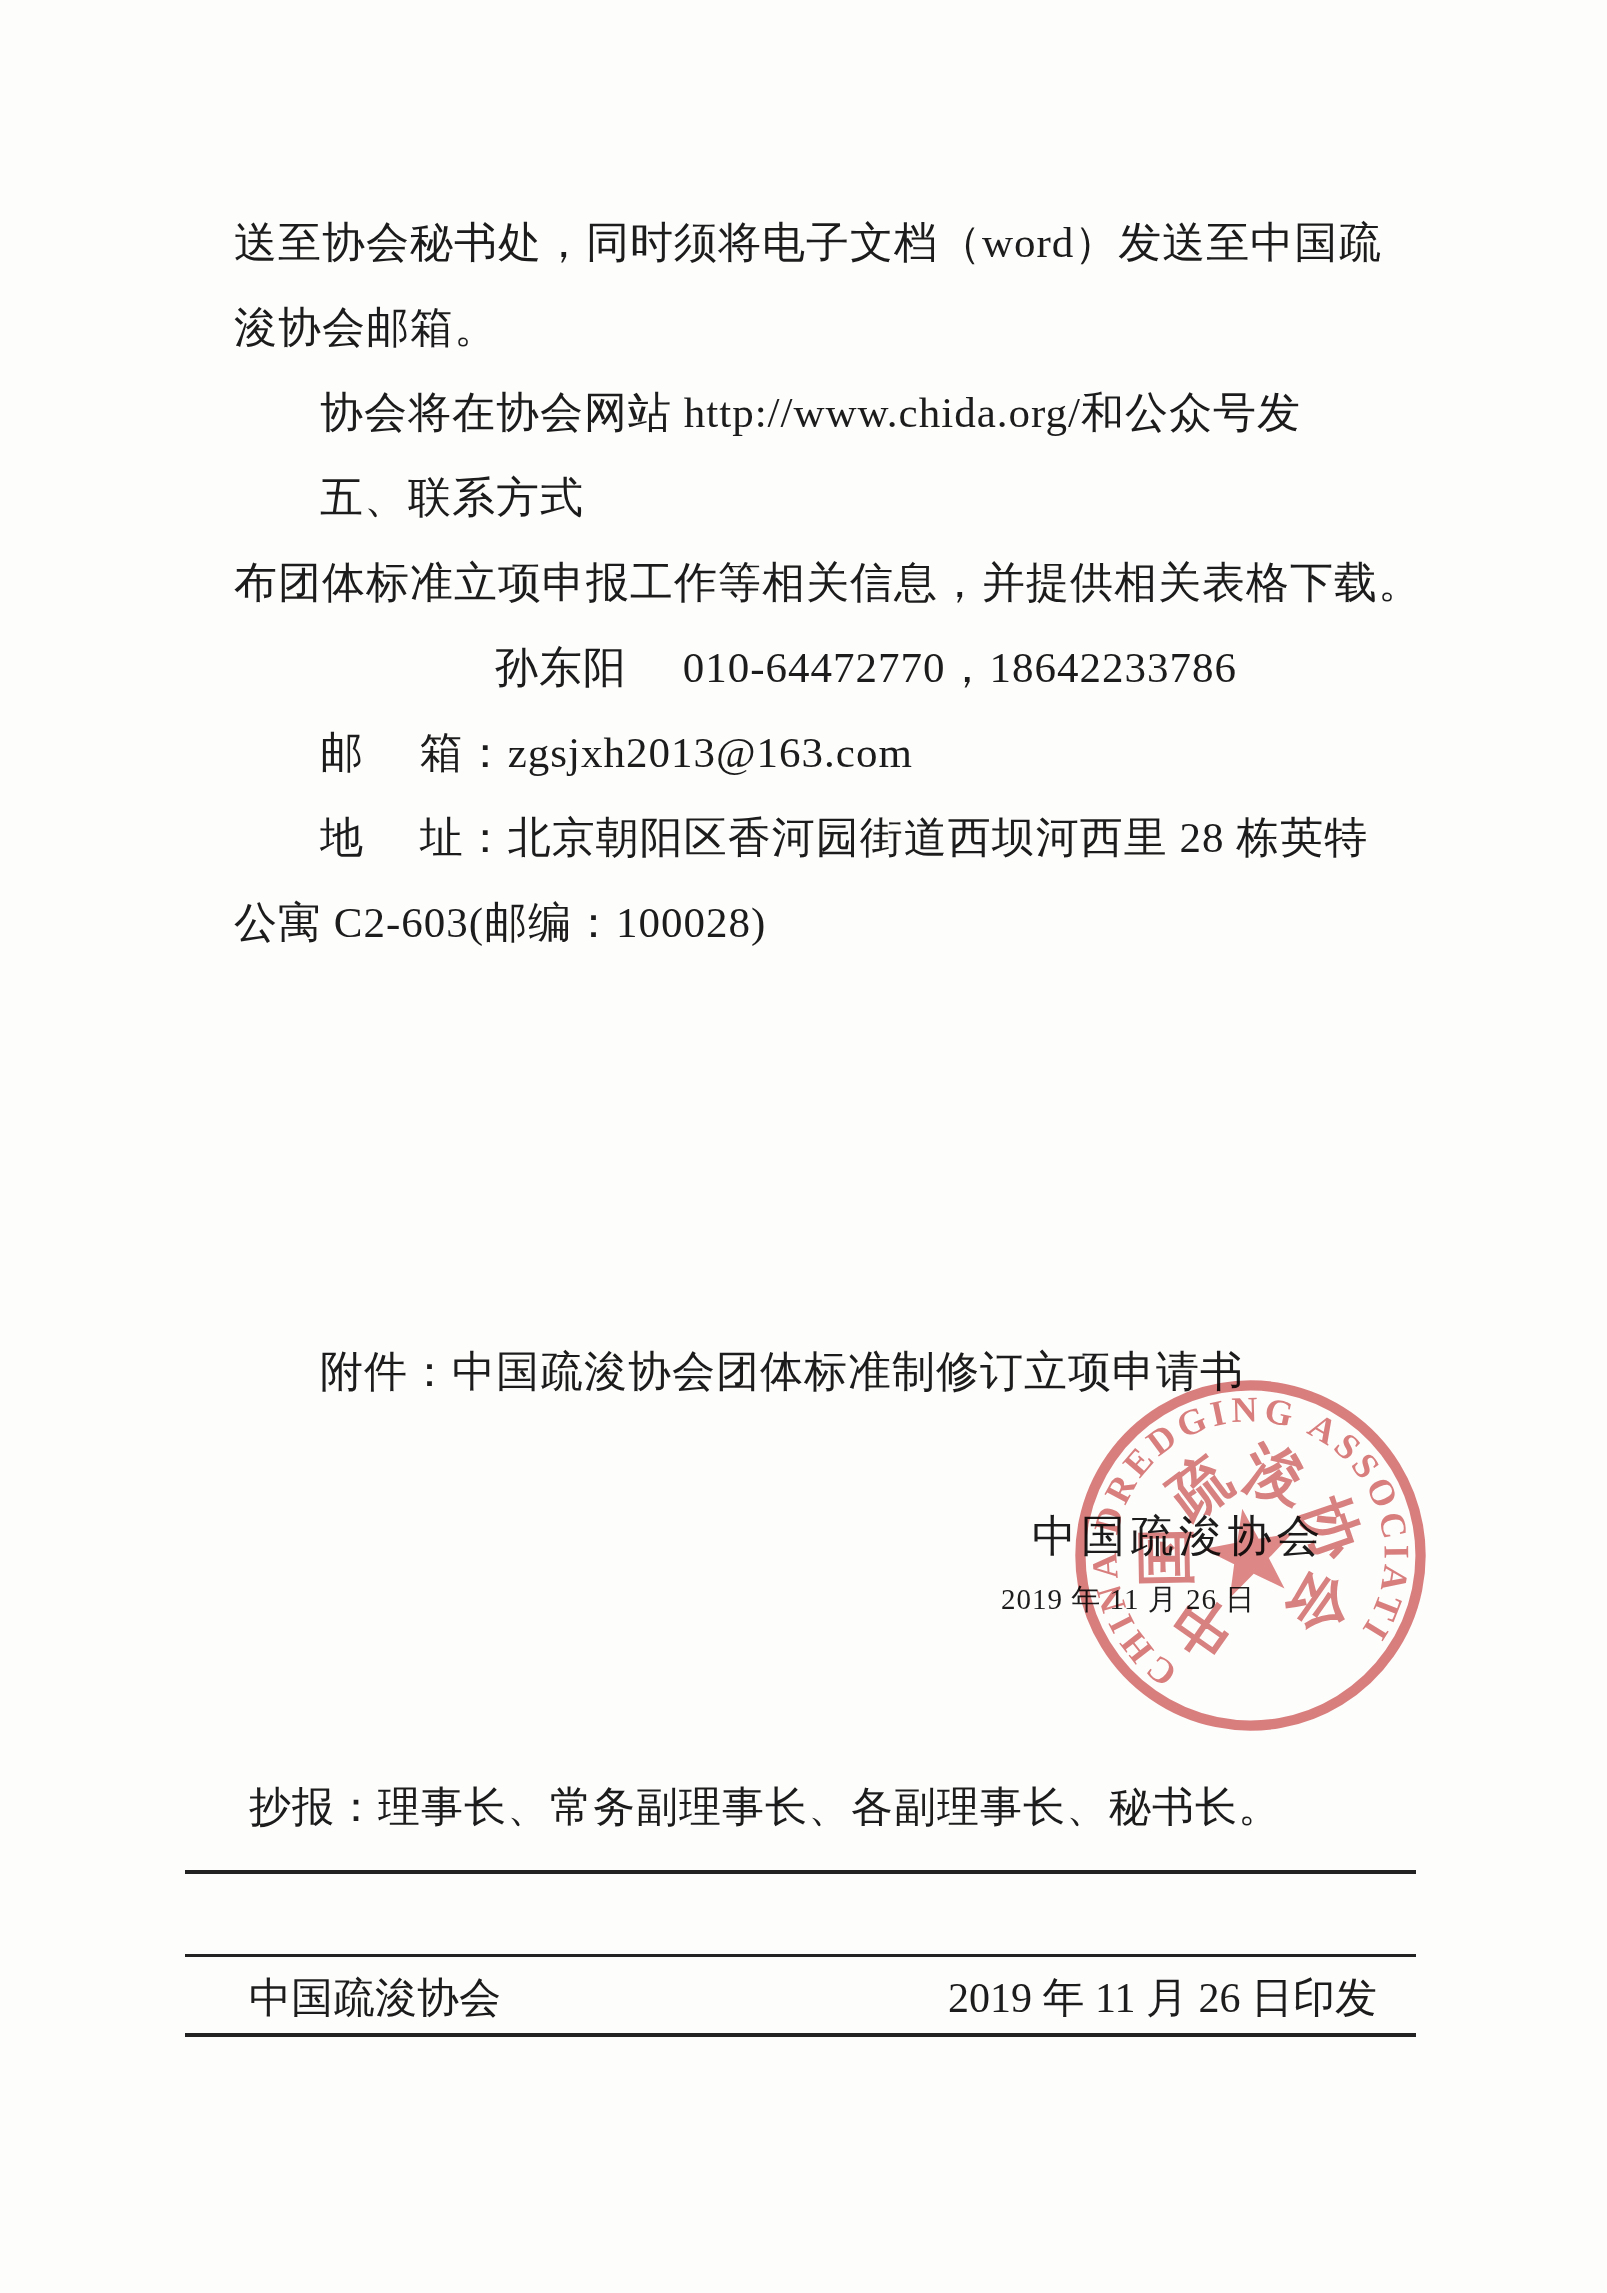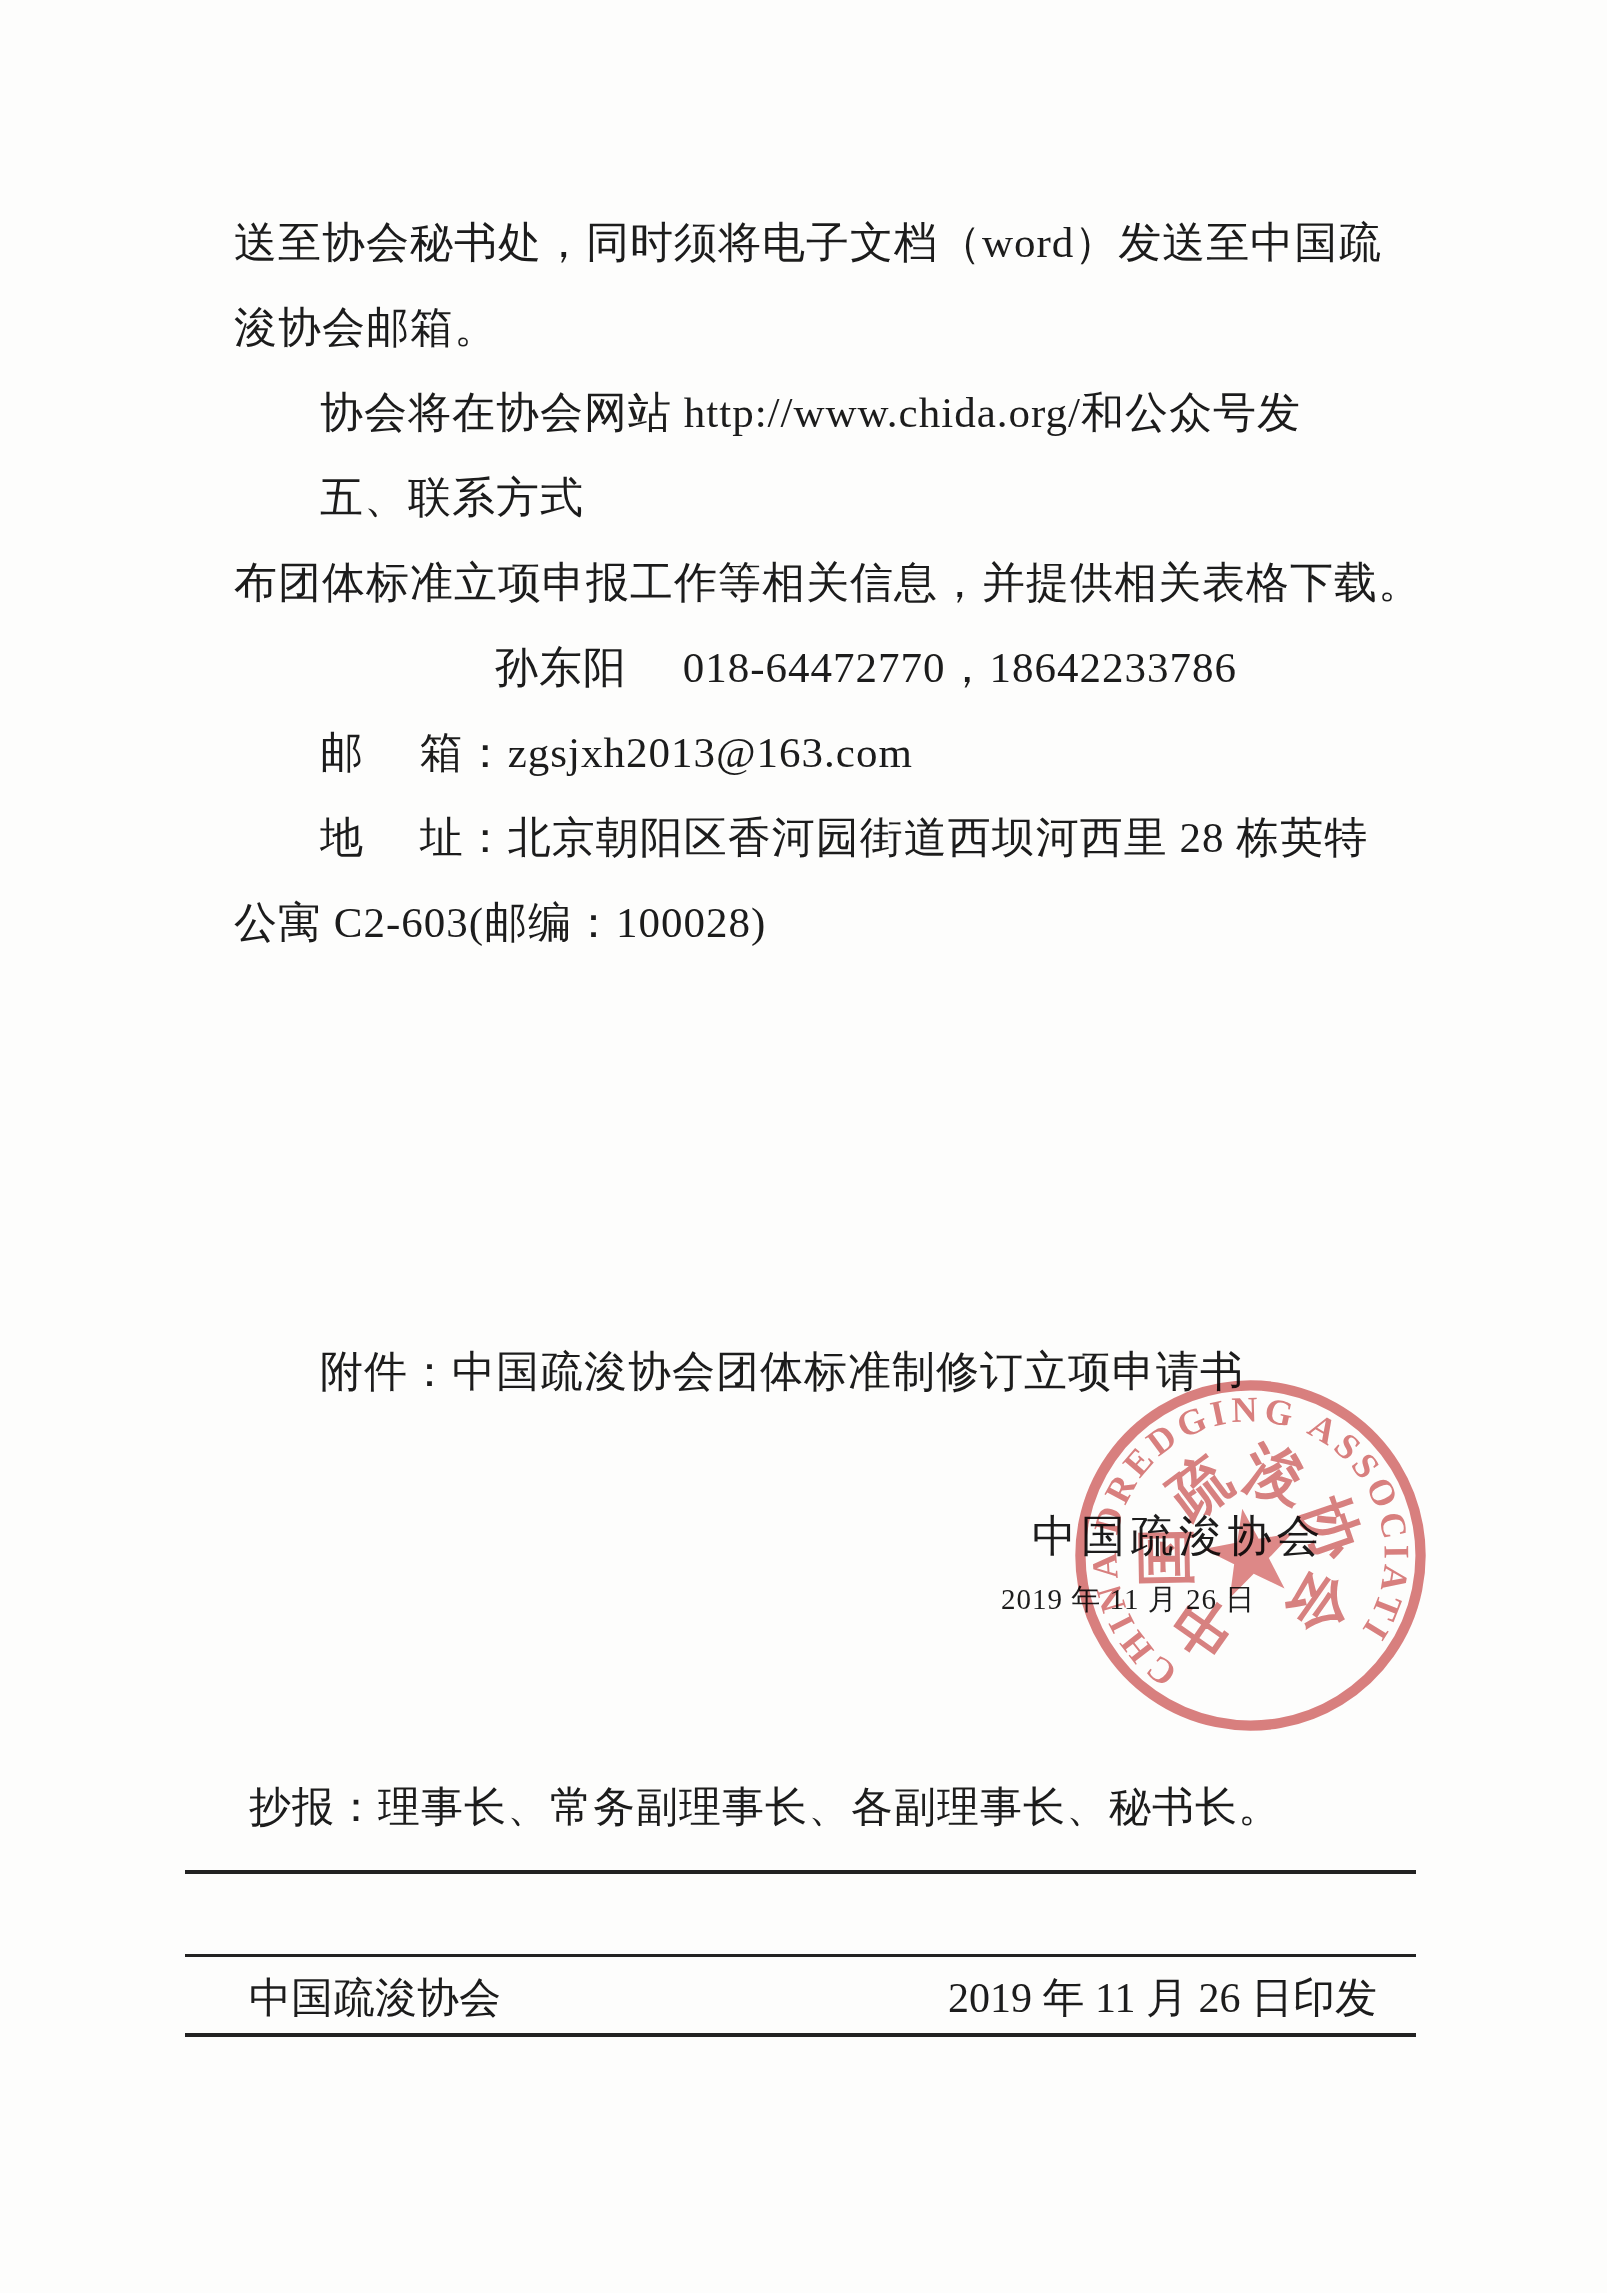--- a/index.html
+++ b/index.html
@@ -99,21 +99,21 @@
 <body>
 
 <div class="page">
 
   <div class="body-block">
     <div class="line ind0">送至协会秘书处，同时须将电子文档（word）发送至中国疏</div>
     <div class="line ind0">浚协会邮箱。</div>
     <div class="line ind2">协会将在协会网站 http://www.chida.org/和公众号发</div>
     <div class="line ind2">五、联系方式</div>
     <div class="line ind0">布团体标准立项申报工作等相关信息，并提供相关表格下载。</div>
-    <div class="line ind6">孙东阳　 018-64472770，18642233786</div>
+    <div class="line ind6">孙东阳　 010-64472770，18642233786</div>
     <div class="line ind2">邮　 箱：zgsjxh2013@163.com</div>
     <div class="line ind2">地　 址：北京朝阳区香河园街道西坝河西里 28 栋英特</div>
     <div class="line ind0">公寓 C2-603(邮编：100028)</div>
   </div>
 
   <div class="attachment-line">附件：中国疏浚协会团体标准制修订立项申请书</div>
 
   <div class="sig-org">中国疏浚协会</div>
   <div class="sig-date">2019 年 11 月 26 日</div>
 

